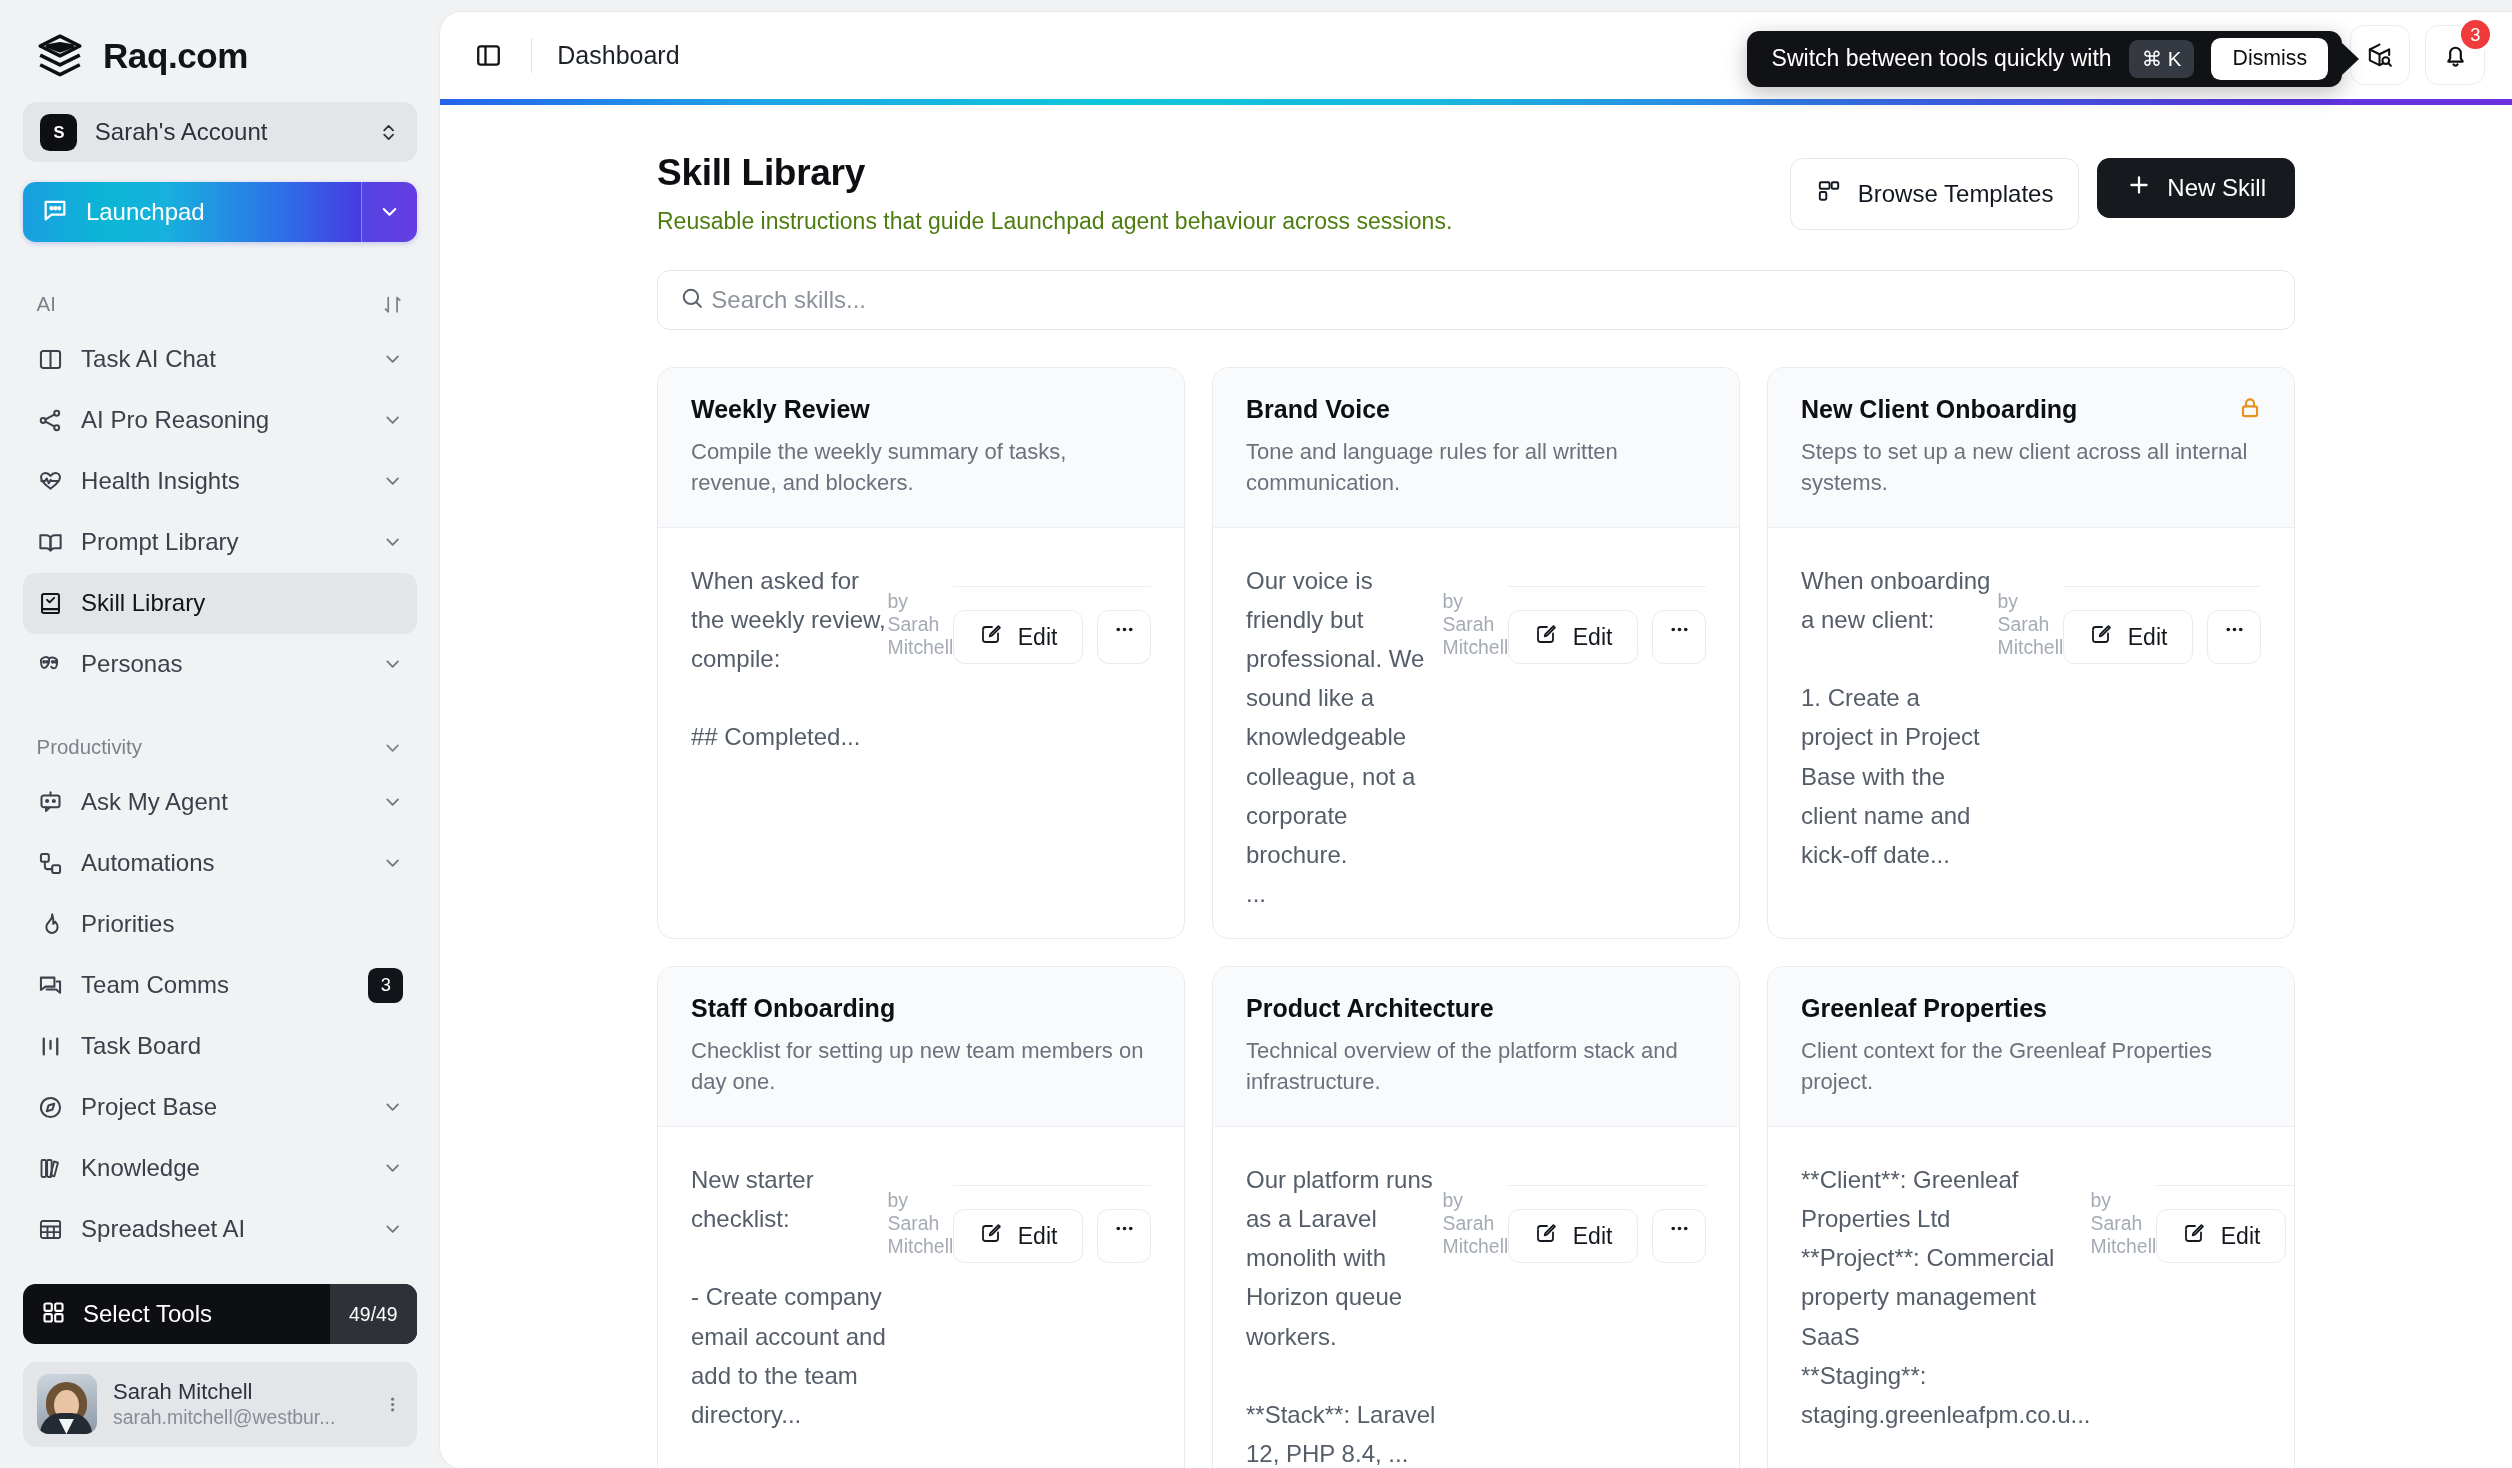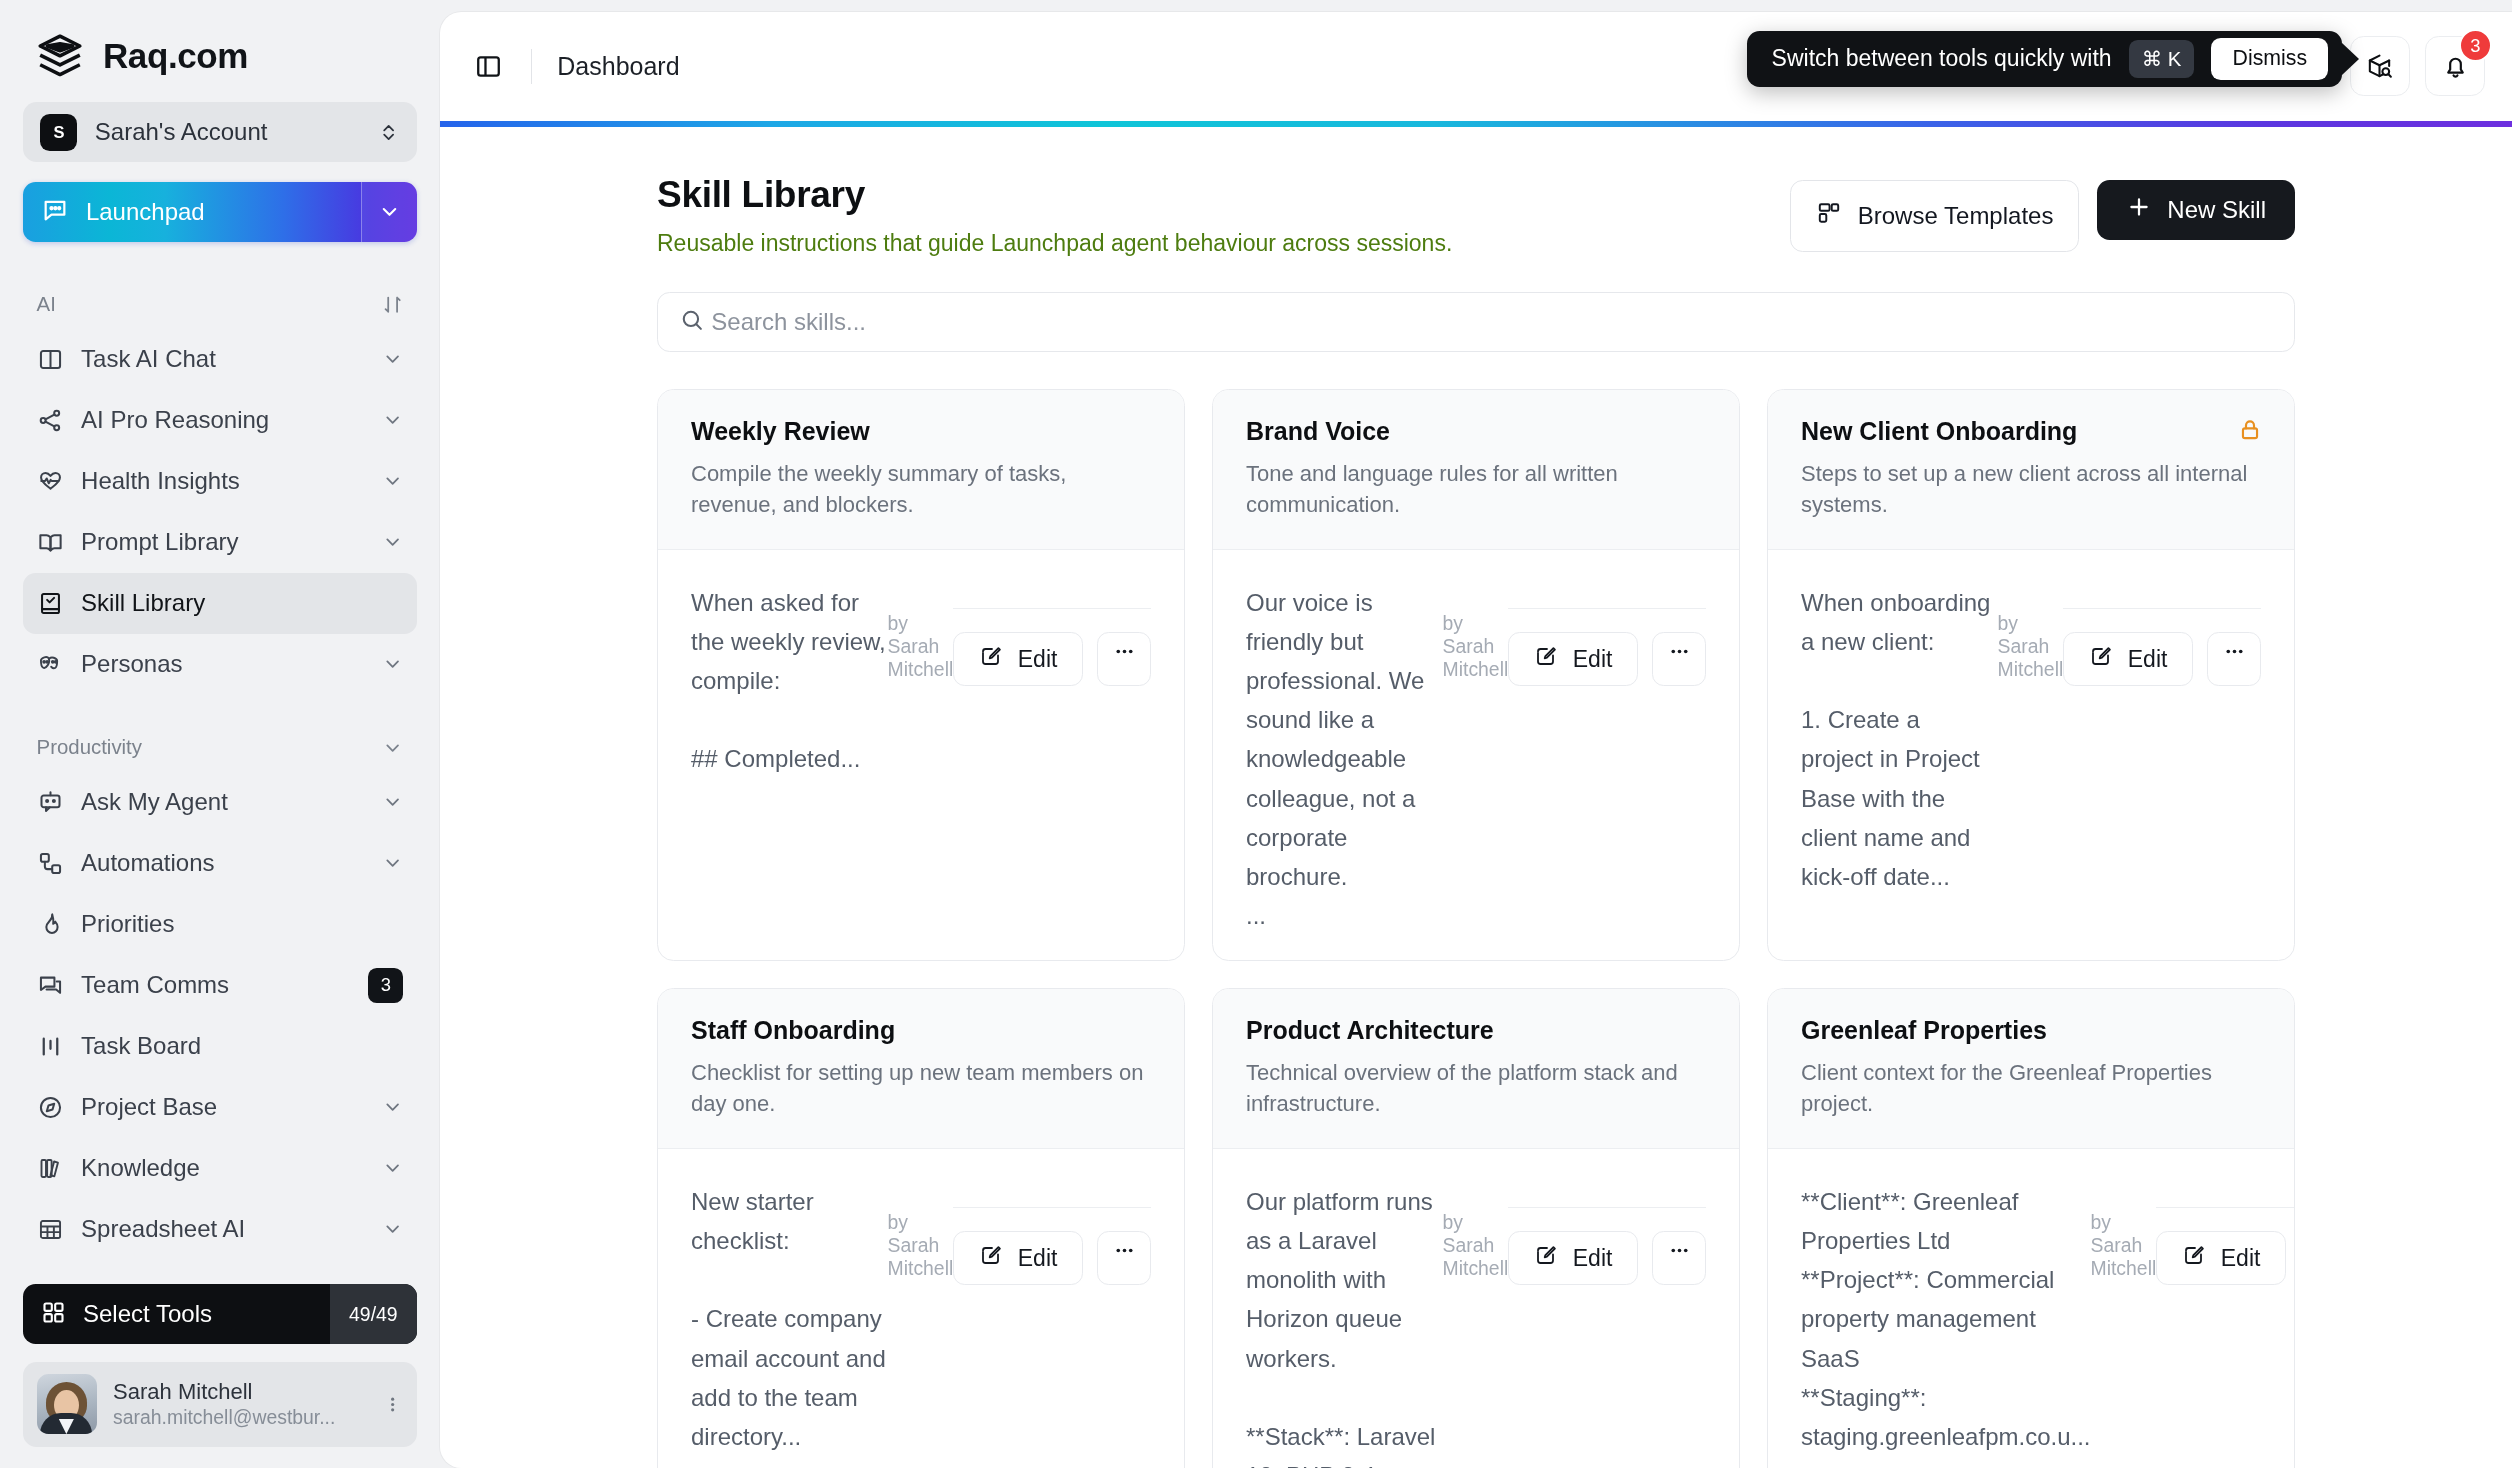--- a/index.html
+++ b/index.html
@@ -100,21 +100,21 @@
   .user-name { font-size: 22px; color: #2c323b; line-height: 1.25; }
   .user-email { font-size: 19.4px; color: #868d97; line-height: 1.3; white-space: nowrap; overflow: hidden; }
   .user-dots { width: 21.3px; color: #6f7680; display:flex; align-items:center; justify-content:center;}
 
   
   .main {
     flex: 1; background: #fff; border-radius: 21.3px 0 0 21.3px;
     margin: 11.6px 0 0 0; position: relative; overflow: hidden;
     box-shadow: 0 0 0 1px rgba(0,0,0,0.04);
   }
-  .topbar { height: 109px; display: flex; align-items: center; padding: 0 27px; position: relative; }
+  .topbar { height: 87px; display: flex; align-items: center; padding: 0 27px; position: relative; }
   .panel-toggle { width: 43px; height: 43px; display: flex; align-items: center; justify-content: center; color: #111418; cursor: pointer; }
   .topbar-div { width: 1px; height: 35px; background: #e2e4e8; margin: 0 25px 0 21.3px; }
   .topbar-title { font-size: 25px; color: #1c2027; }
   .topbar-right { margin-left: auto; display: flex; align-items: center; gap: 15.5px; }
   .icon-btn {
     width: 60px; height: 60px; border-radius: 13.6px; background: #fff; border: 1px solid #ebedf0;
     display: flex; align-items: center; justify-content: center; color: #0d0f12; position: relative; cursor: pointer;
   }
   .bell-badge {
     position: absolute; top: -7.8px; right: -7.8px; min-width: 33px; height: 33px; border-radius: 16.5px;

